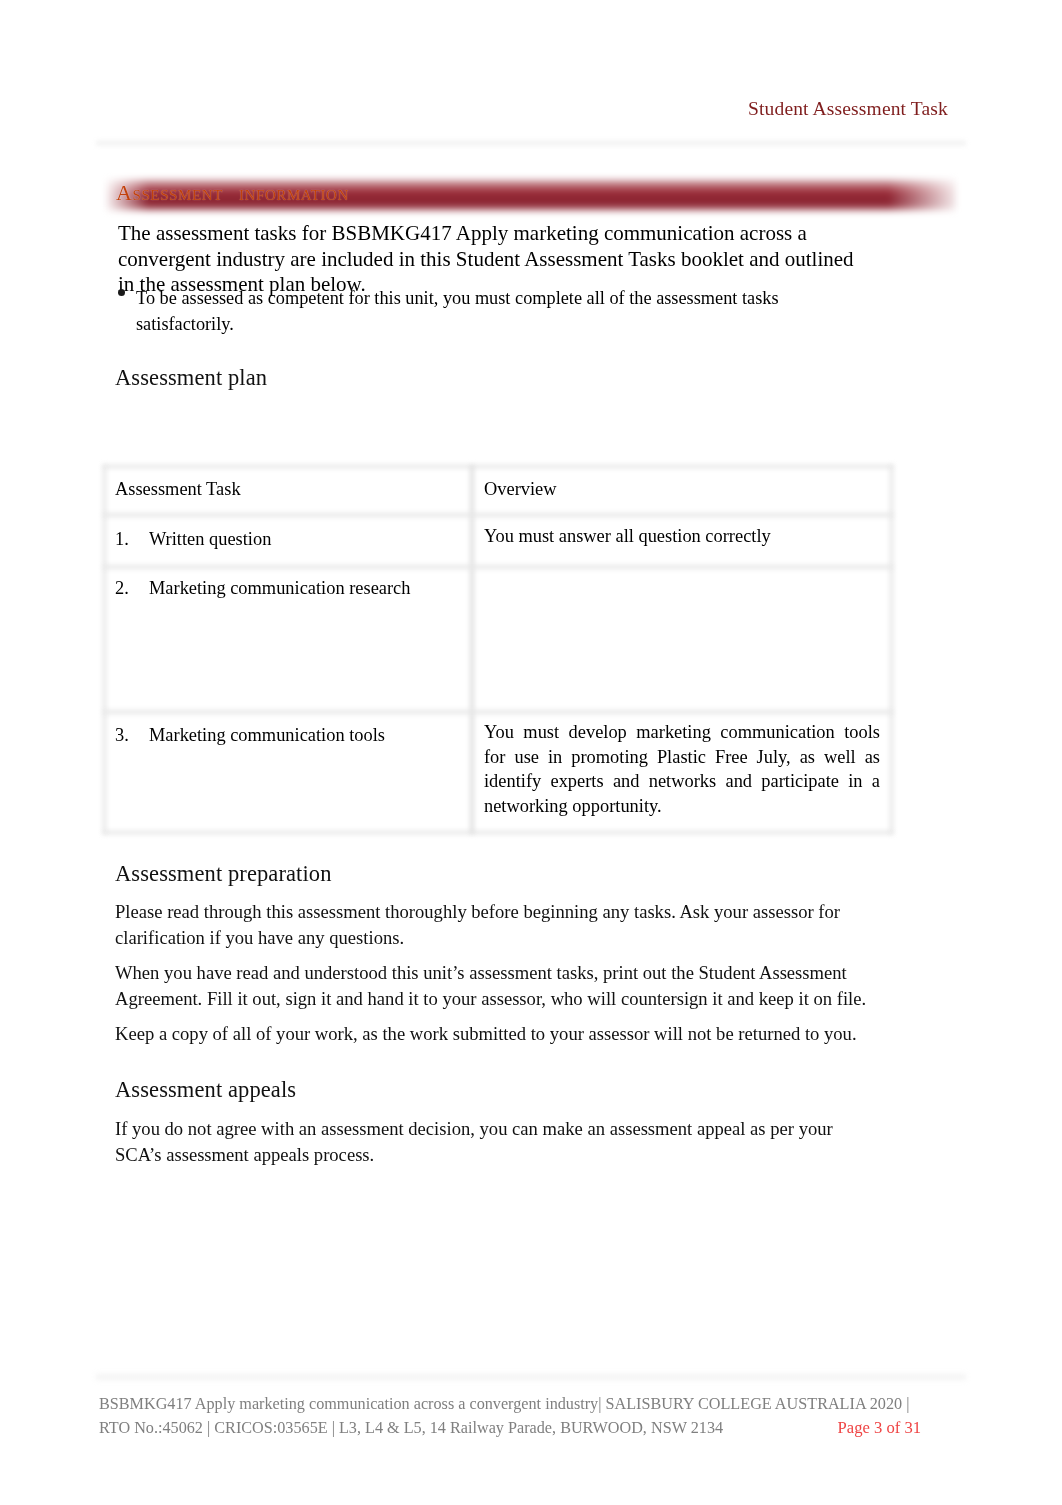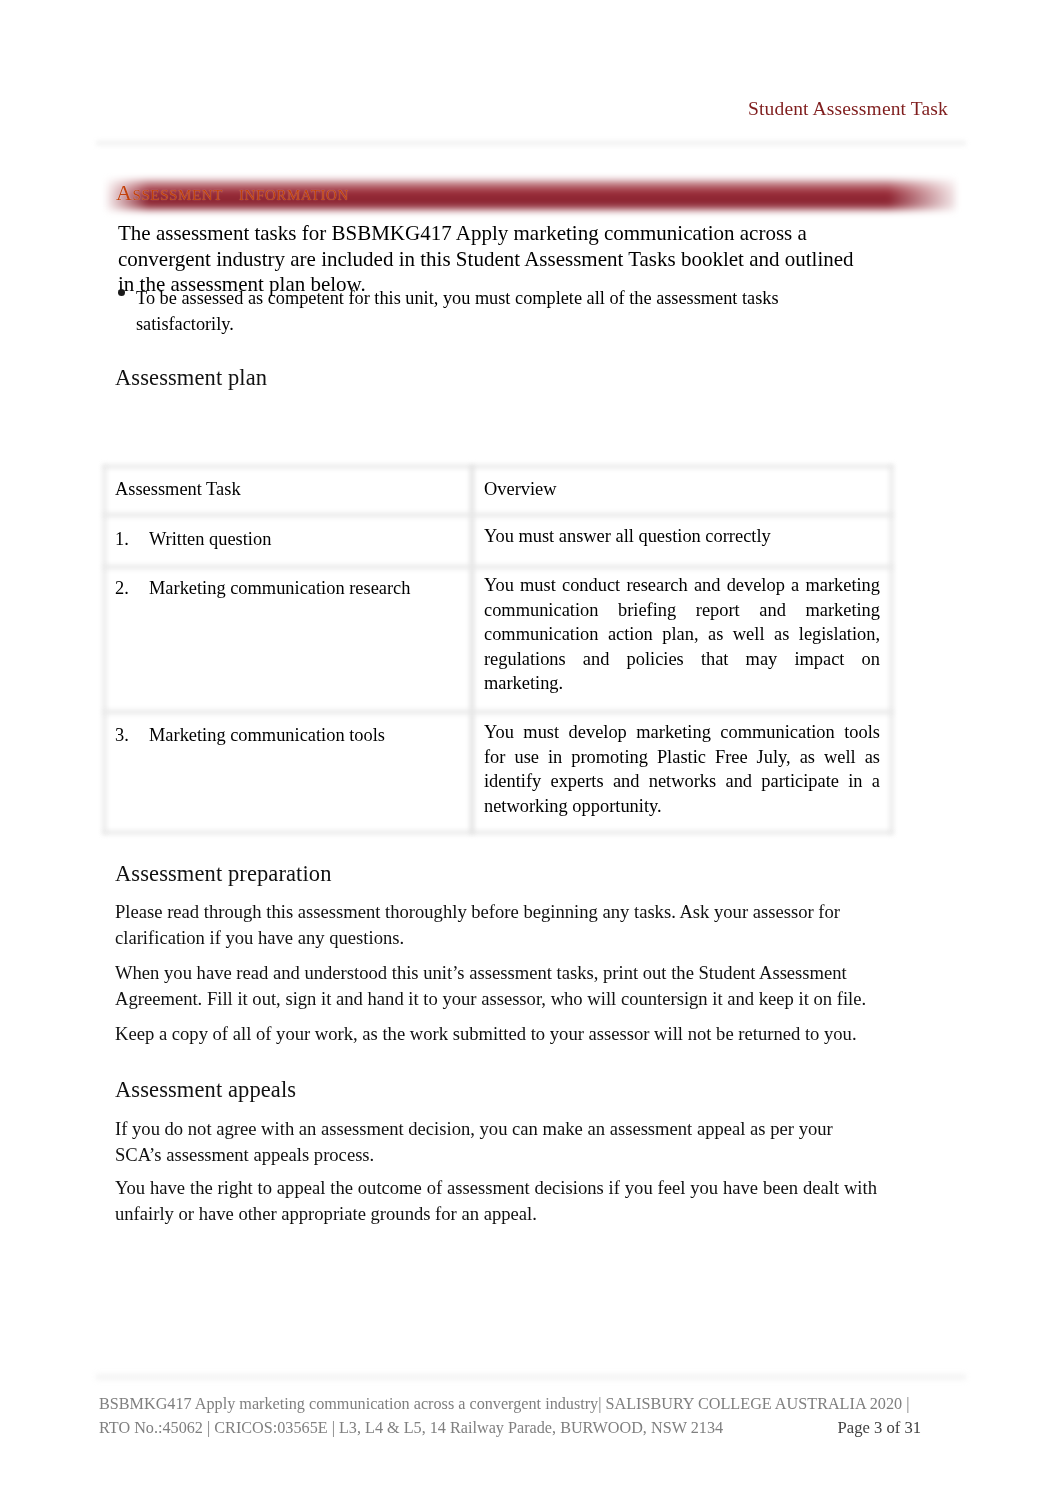--- a/index.html
+++ b/index.html
@@ -232,21 +232,21 @@
     color: #7f7f7f;
   }
   .footer-line2 {
     position: relative;
     display: block;
   }
   .page-number {
     position: absolute;
     right: 0;
     top: 0;
-    color: #404040;
+    color: #ef4444;
     font-size: 16.6px;
     white-space: nowrap;
   }
 </style>
 </head>
 <body>
 
 <div class="page">
 
   <div class="doc-header">
@@ -280,32 +280,30 @@
     <div class="tbl-rowline rowline-2"></div>
     <div class="tbl-rowline rowline-3"></div>
 
     <div class="cell cell-left hdr-task">Assessment Task</div>
     <div class="cell cell-right hdr-overview">Overview</div>
 
     <div class="cell cell-left r1-left"><span class="num">1.</span><span>Written question</span></div>
     <div class="cell cell-right r1-right">You must answer all question correctly</div>
 
     <div class="cell cell-left r2-left"><span class="num">2.</span><span>Marketing communication research</span></div>
-    <div class="cell cell-right justify r2-right">You must conduct research and develop a marketing communication briefing report and marketing communication action plan, as well as legislation, regulations and policies that may impact on marketing.</div>
 
     <div class="cell cell-left r3-left"><span class="num">3.</span><span>Marketing communication tools</span></div>
     <div class="cell cell-right justify r3-right">You must develop marketing communication tools for use in promoting Plastic Free July, as well as identify experts and networks and participate in a networking opportunity.</div>
   </div>
 
   <div class="para p-prep-1">Please read through this assessment thoroughly before beginning any tasks. Ask your assessor for clarification if you have any questions.</div>
   <div class="para p-prep-2">When you have read and understood this unit’s assessment tasks, print out the Student Assessment Agreement. Fill it out, sign it and hand it to your assessor, who will countersign it and keep it on file.</div>
   <div class="para p-prep-3">Keep a copy of all of your work, as the work submitted to your assessor will not be returned to you.</div>
 
   <div class="para p-app-1">If you do not agree with an assessment decision, you can make an assessment appeal as per your SCA’s assessment appeals process.</div>
-  <div class="para justify p-app-2">You have the right to appeal the outcome of assessment decisions if you feel you have been dealt with unfairly or have other appropriate grounds for an appeal.</div>
 
   <div class="footer-rule"></div>
   <div class="doc-footer">
     <span>BSBMKG417 Apply marketing communication across a convergent industry| SALISBURY COLLEGE AUSTRALIA 2020 |</span>
     <span class="footer-line2">
       <span>RTO No.:45062 | CRICOS:03565E | L3, L4 &amp; L5, 14 Railway Parade, BURWOOD, NSW 2134</span>
       <span class="page-number">Page 3 of 31</span>
     </span>
   </div>
 

